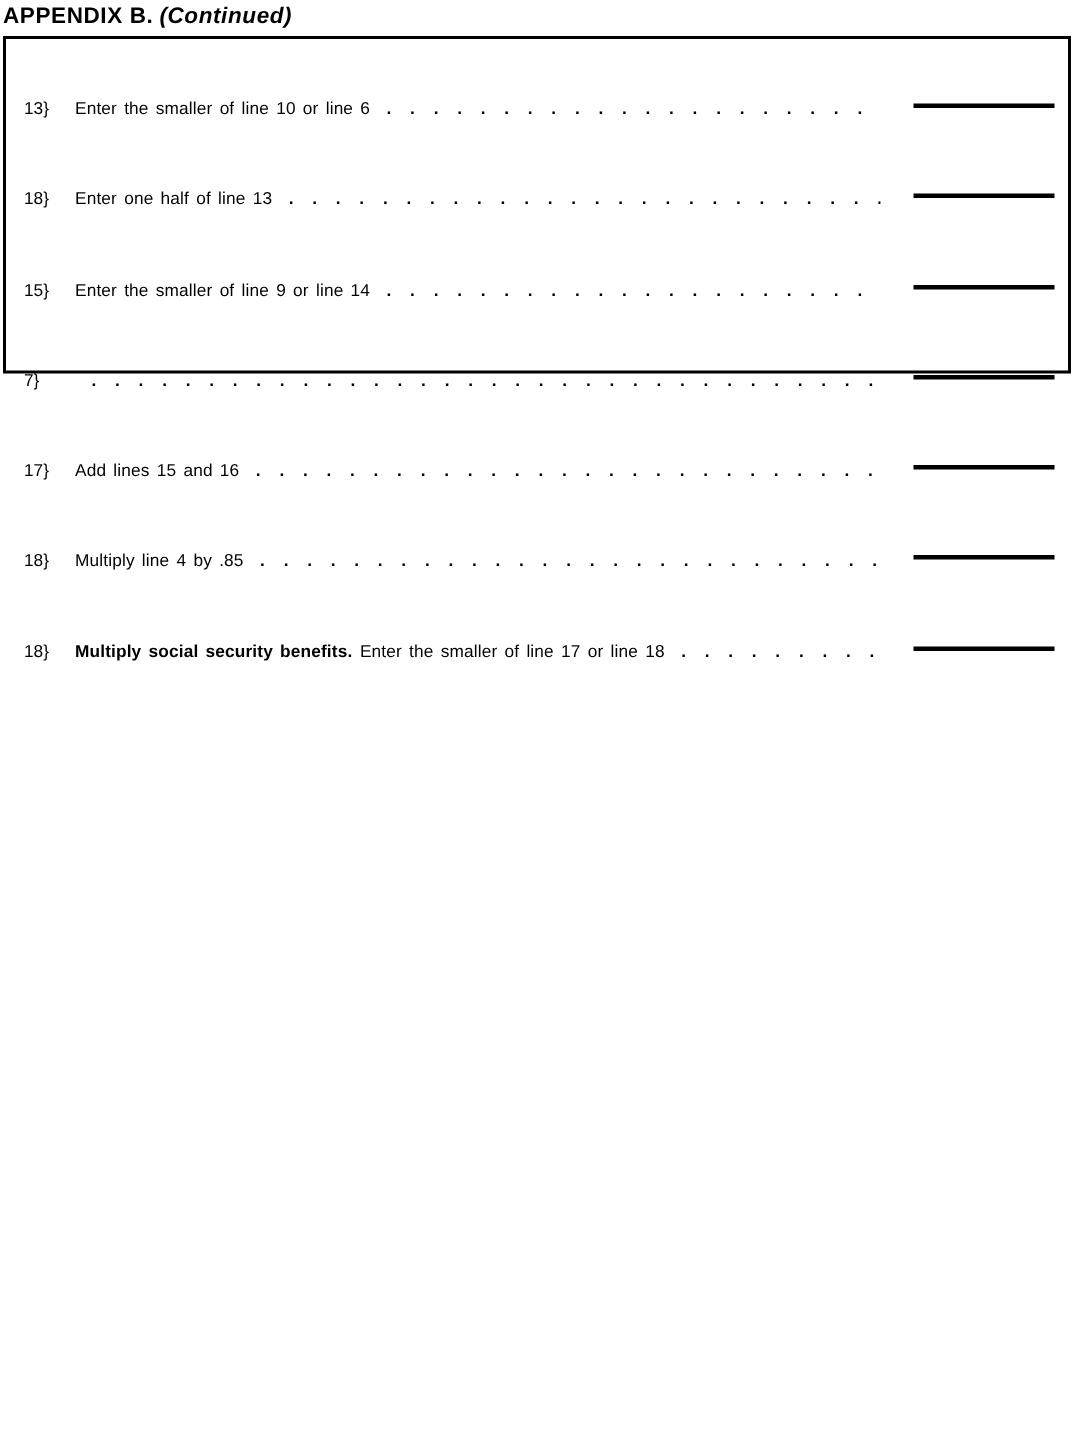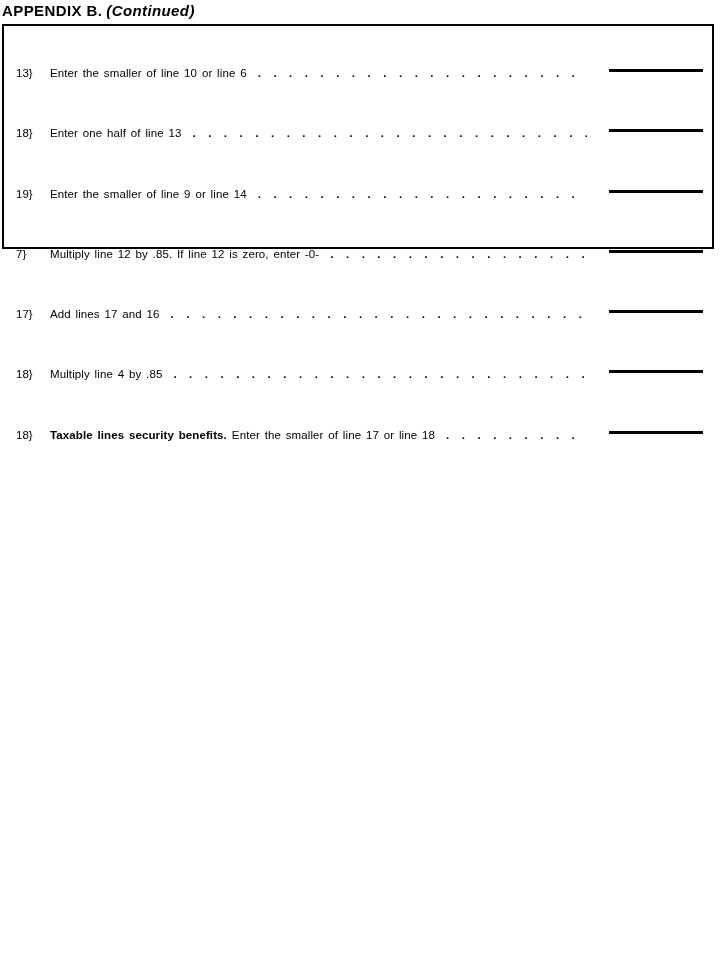--- a/index.html
+++ b/index.html
@@ -98,48 +98,47 @@
     </div>
 
     <div class="ws-row">
       <span class="line-num">18}</span>
       <span class="line-desc"><span>Enter one half of line 13</span></span>
       <span class="dot-leader">............................................................</span>
       <span class="answer-blank"></span>
     </div>
 
     <div class="ws-row">
-      <span class="line-num">19}</span>
+      <span class="line-num">15}</span>
       <span class="line-desc"><span>Enter the smaller of line 9 or line 14</span></span>
       <span class="dot-leader">............................................................</span>
       <span class="answer-blank"></span>
     </div>
 
     <div class="ws-row">
       <span class="line-num">7}</span>
-      <span class="line-desc"><span>Multiply line 12 by .85. If line 12 is zero, enter -0-</span></span>
       <span class="dot-leader">............................................................</span>
       <span class="answer-blank"></span>
     </div>
 
     <div class="ws-row">
       <span class="line-num">17}</span>
-      <span class="line-desc"><span>Add lines 17 and 16</span></span>
+      <span class="line-desc"><span>Add lines 15 and 16</span></span>
       <span class="dot-leader">............................................................</span>
       <span class="answer-blank"></span>
     </div>
 
     <div class="ws-row">
       <span class="line-num">18}</span>
       <span class="line-desc"><span>Multiply line 4 by .85</span></span>
       <span class="dot-leader">............................................................</span>
       <span class="answer-blank"></span>
     </div>
 
     <div class="ws-row">
       <span class="line-num">18}</span>
-      <span class="line-desc"><span class="bold-lead">Taxable lines security benefits.</span><span>Enter the smaller of line 17 or line 18</span></span>
+      <span class="line-desc"><span class="bold-lead">Multiply social security benefits.</span><span>Enter the smaller of line 17 or line 18</span></span>
       <span class="dot-leader">............................................................</span>
       <span class="answer-blank"></span>
     </div>
 
   </div>
 </div>
 
 </body></html>

